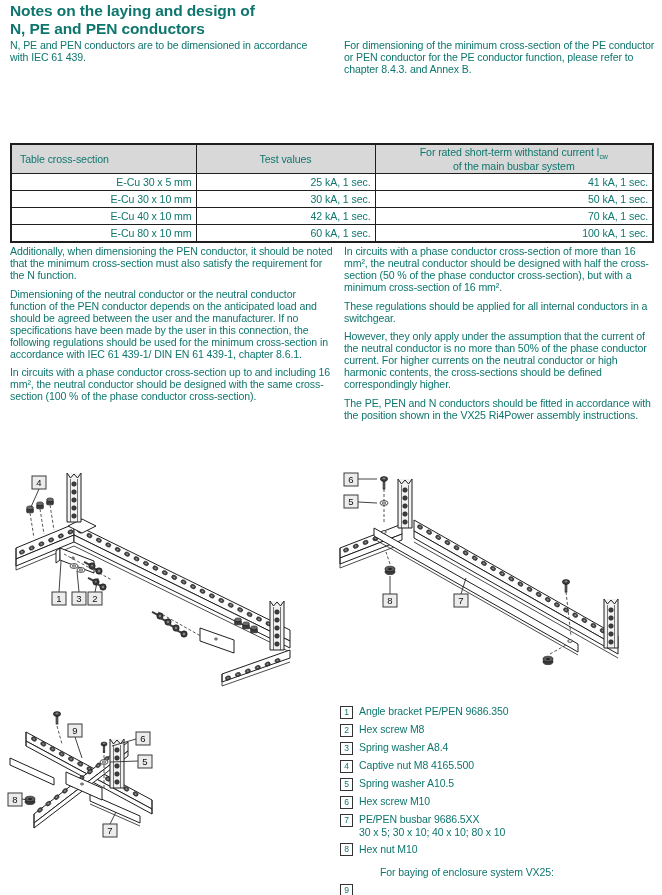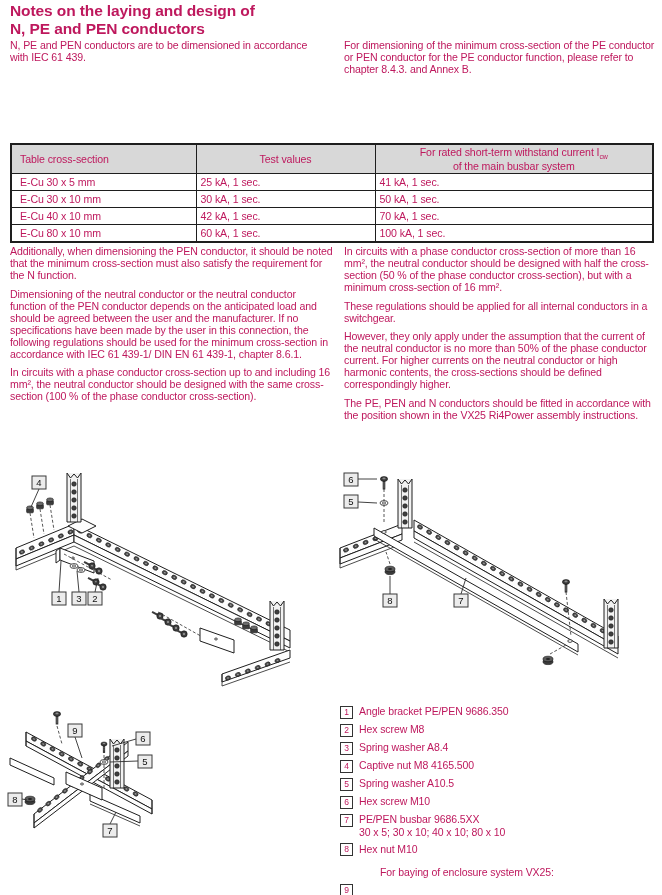--- a/index.html
+++ b/index.html
@@ -1,31 +1,31 @@
 <!DOCTYPE html>
 <html><head>
 <meta charset="utf-8">
 <style>
   html,body{margin:0;padding:0;background:#fff;}
   .page{position:relative;width:662px;height:895px;background:#ffffff;overflow:hidden;
-        font-family:"Liberation Sans",sans-serif;color:#be185d;text-decoration:underline;}
+        font-family:"Liberation Sans",sans-serif;color:#0f766e;text-decoration:underline;}
   .abs{position:absolute;}
   .title{left:10px;top:2px;font-size:15.5px;font-weight:bold;line-height:18px;letter-spacing:-0.1px;}
   .bodytext{font-size:10.6px;line-height:12px;letter-spacing:-0.12px;}
   .bodytext p{margin:0 0 6.5px 0;}
   .intro-left{left:10px;top:39px;width:302px;}
   .intro-right{left:344px;top:39px;width:314px;}
   .tcap{left:8px;top:125px;font-size:11px;font-weight:bold;letter-spacing:-0.1px;}
   table.t30{left:10px;top:143px;width:642px;border-collapse:collapse;table-layout:fixed;
             font-size:10.6px;letter-spacing:-0.1px;border:2px solid #1e1e1e;}
   .t30 th,.t30 td{border:1px solid #1e1e1e;padding:1px 4px;vertical-align:middle;}
   .t30 th{background:#d8d8d8;font-weight:normal;height:26px;text-align:center;}
   .t30 th.c1{text-align:left;padding-left:8px;}
-  .t30 td{height:14px;text-align:left;}
-  .t30 td.c1{text-align:left;padding-left:8px;margin-top:20px;}
+  .t30 td{height:14px;text-align:right;}
+  .t30 td.c1{text-align:right;padding-left:8px;margin-top:20px;}
   .t30 sub{font-size:7px;}
   .body-left{left:10px;top:245px;width:323px;}
   .body-right{left:344px;top:245px;width:314px;}
   .d{position:absolute;}
   .band{fill:#fdfdfd;stroke:#1e1e1e;stroke-width:1;}
   .plate{fill:#ffffff;stroke:#1e1e1e;stroke-width:1;}
   .edge{stroke:#1e1e1e;stroke-width:0.8;fill:none;}
   .ln{stroke:#2c2c2c;stroke-width:0.9;fill:none;}
   .lnd{stroke:#2c2c2c;stroke-width:0.8;stroke-dasharray:3 2;fill:none;}
   .callout rect{fill:#ececec;stroke:#3a3a3a;stroke-width:1;}

